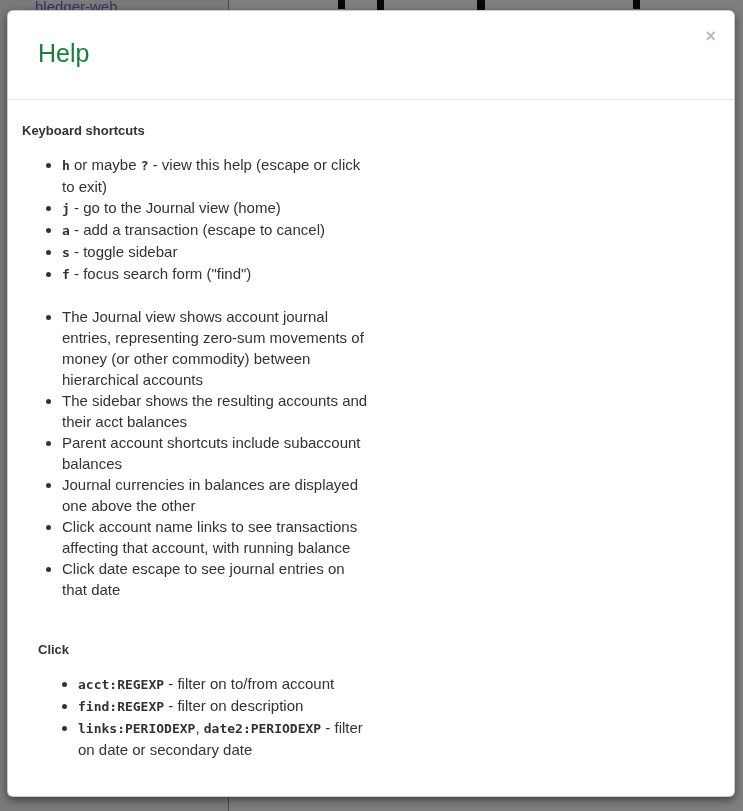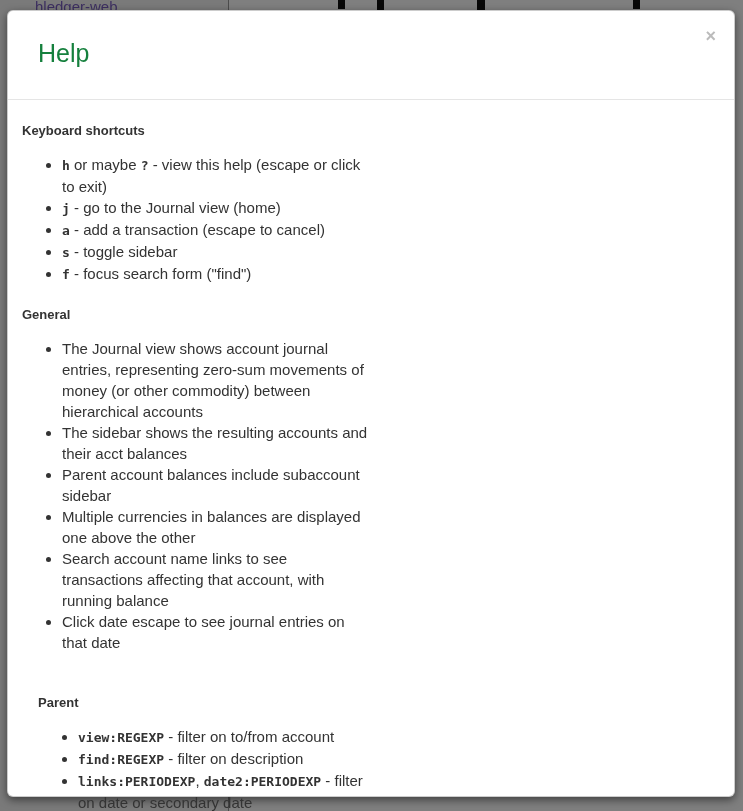--- a/index.html
+++ b/index.html
@@ -66,32 +66,31 @@
   <div class="modal-body">
     <div class="col col-left">
         <h3 class="section-heading">Keyboard shortcuts</h3>
         <ul class="help-list">
           <li><code>h</code> or maybe <code>?</code> - view this help (escape or click to exit)</li>
           <li><code>j</code> - go to the Journal view (home)</li>
           <li><code>a</code> - add a transaction (escape to cancel)</li>
           <li><code>s</code> - toggle sidebar</li>
           <li><code>f</code> - focus search form ("find")</li>
         </ul>
-        <h3 class="section-heading">General</h3>
         <ul class="help-list">
           <li>The Journal view shows account journal entries, representing zero-sum movements of money (or other commodity) between hierarchical accounts</li>
           <li>The sidebar shows the resulting accounts and their acct balances</li>
-          <li>Parent account balances include subaccount sidebar</li>
-          <li>Multiple currencies in balances are displayed one above the other</li>
-          <li>Search account name links to see transactions affecting that account, with running balance</li>
+          <li>Parent account shortcuts include subaccount balances</li>
+          <li>Journal currencies in balances are displayed one above the other</li>
+          <li>Click account name links to see transactions affecting that account, with running balance</li>
           <li>Click date escape to see journal entries on that date</li>
         </ul>
       </div>
     <div class="col col-right">
-        <h3 class="section-heading">Parent</h3>
+        <h3 class="section-heading">Click</h3>
         <ul class="help-list">
-          <li><code>view:REGEXP</code> - filter on to/from account</li>
+          <li><code>acct:REGEXP</code> - filter on to/from account</li>
           <li><code>find:REGEXP</code> - filter on description</li>
           <li><code>links:PERIODEXP</code>, <code>date2:PERIODEXP</code> - filter on date or secondary date</li>
         </ul>
       </div>
   </div>
 </div>
 
 </body></html>

